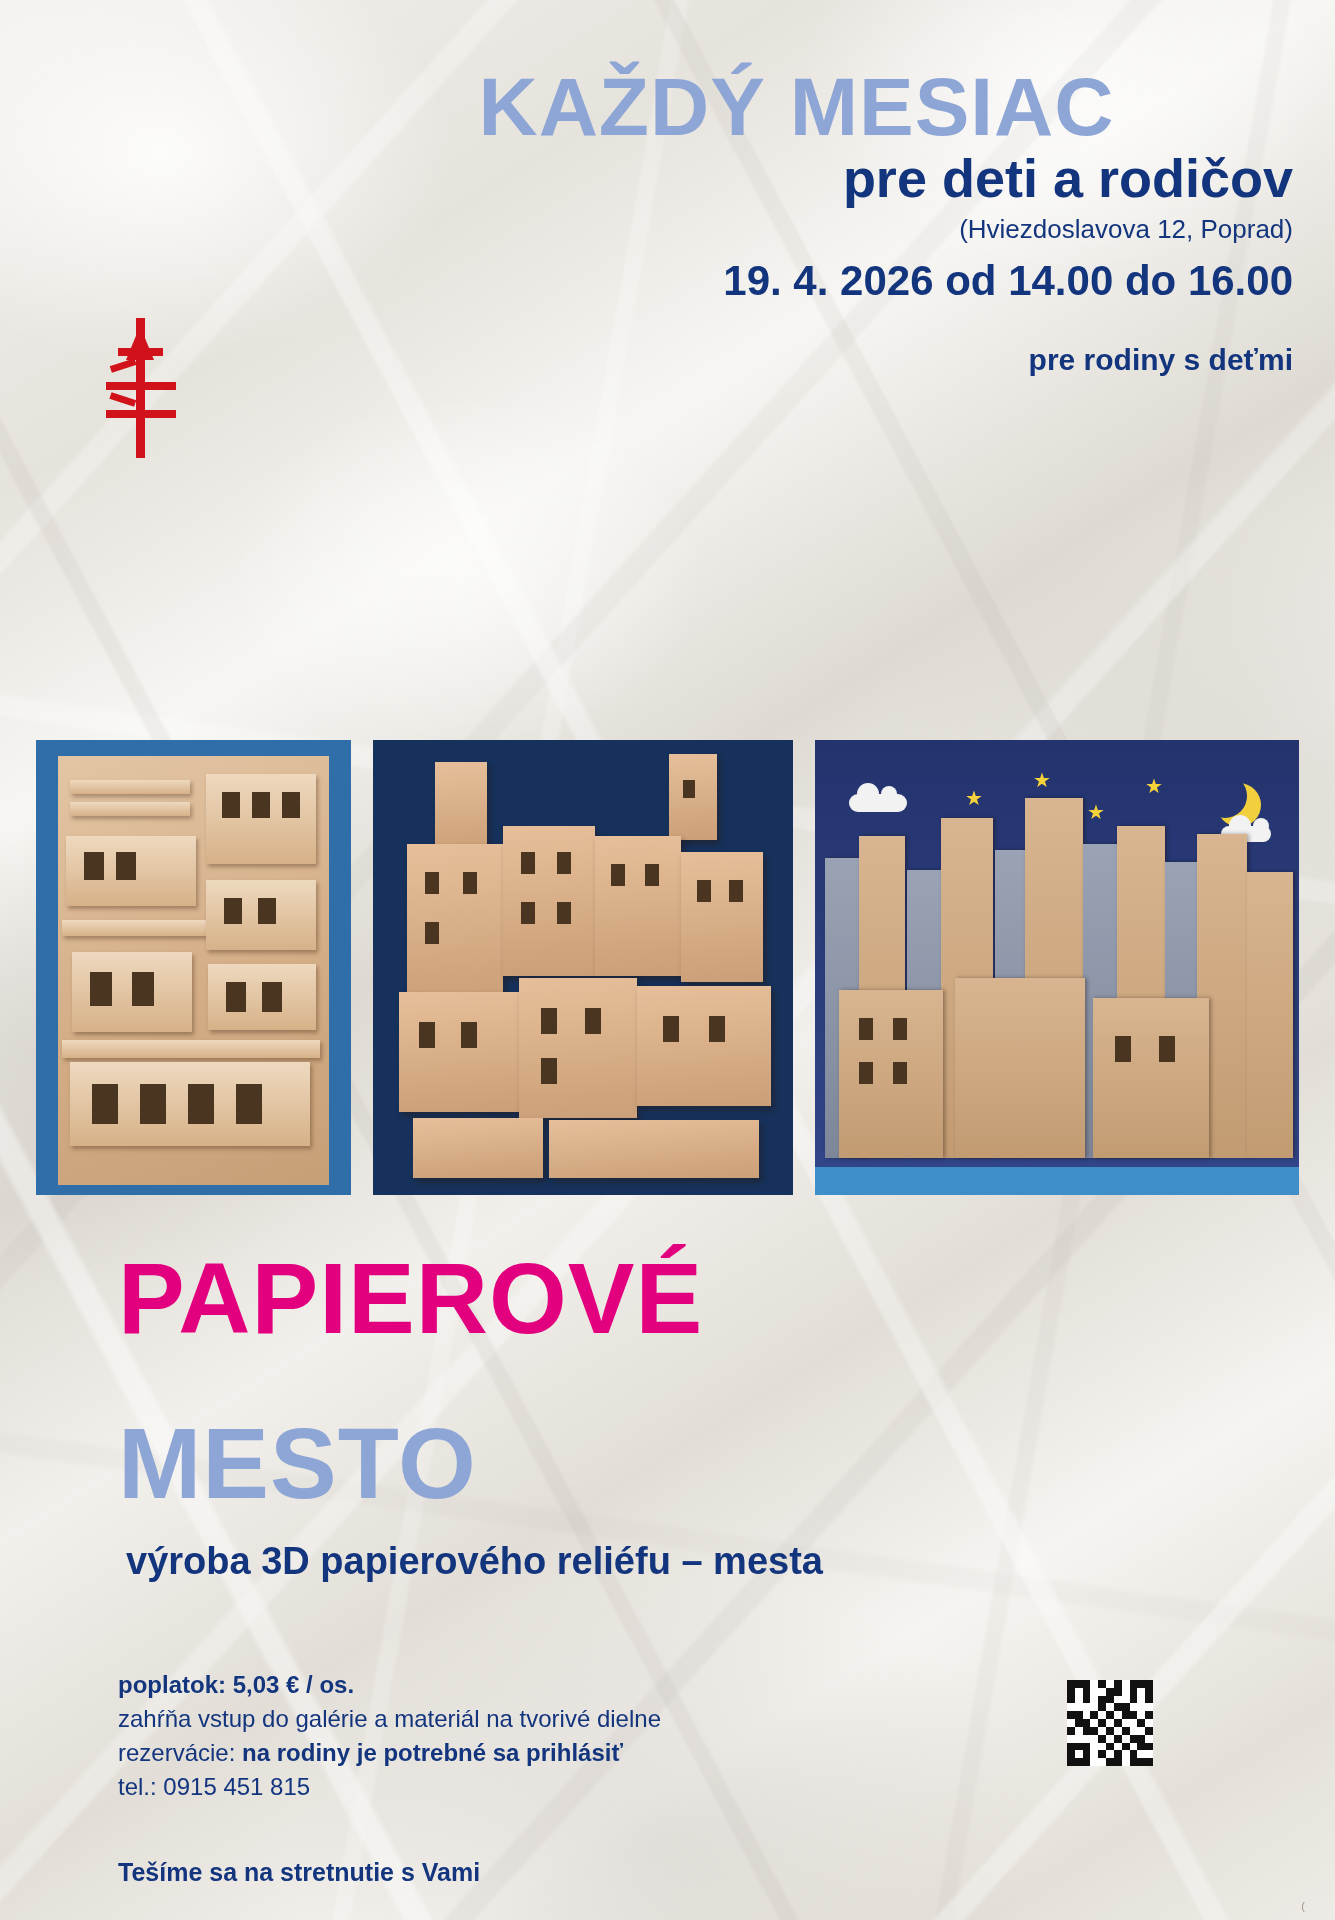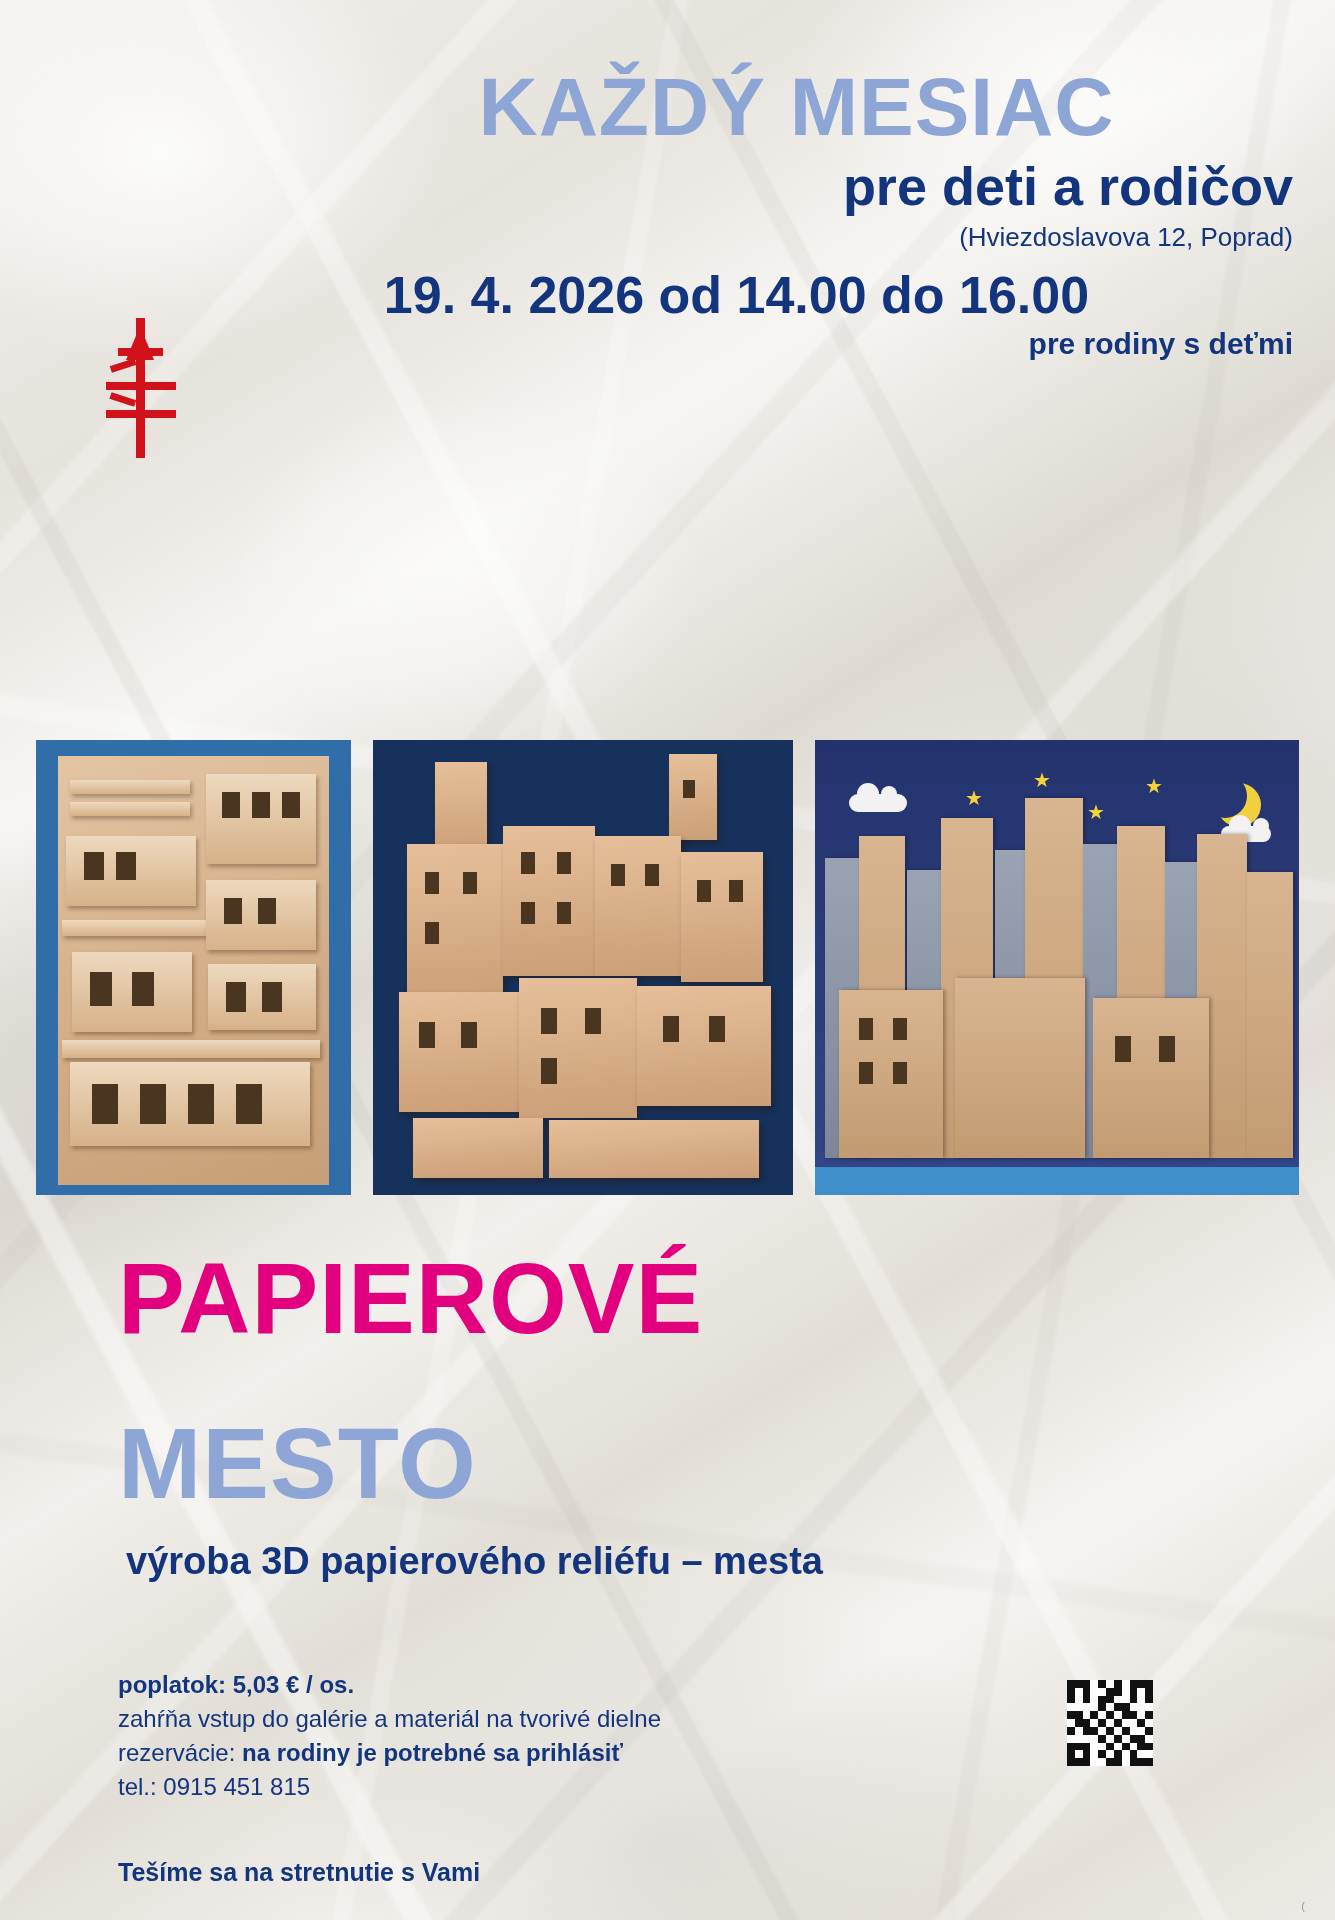--- a/index.html
+++ b/index.html
@@ -60,46 +60,46 @@
     text-align: center;
     padding-left: 120px;
   }
   .line-2, .line-3 {
     font-size: 54px;
     font-weight: bold;
     color: #13357e;
     line-height: 1.12;
     margin-top: 8px;
   }
-  .line-3 { margin-top: 8px; }
+  .line-3 { margin-top: 0; }
   .line-4 {
     font-size: 54px;
     font-weight: bold;
     color: #13357e;
     line-height: 1.2;
     margin-top: 2px;
   }
   .line-4 .red { color: #d1121a; }
   .addr {
     font-size: 26px;
     color: #13357e;
     margin-top: 6px;
   }
   .datetime {
-    font-size: 52px;
+    font-size: 42px;
     font-weight: bold;
     color: #13357e;
     margin-top: 12px;
-    text-align: center;
   }
   .sub1, .sub2 {
     font-size: 30px;
     font-weight: bold;
     color: #13357e;
     line-height: 1.28;
+    margin-top: 36px;
   }
   .sub1 { margin-top: 6px; }
 
   
   .tg-logo {
     position: absolute;
     left: 96px;
     top: 318px;
     width: 90px;
     height: 140px;

